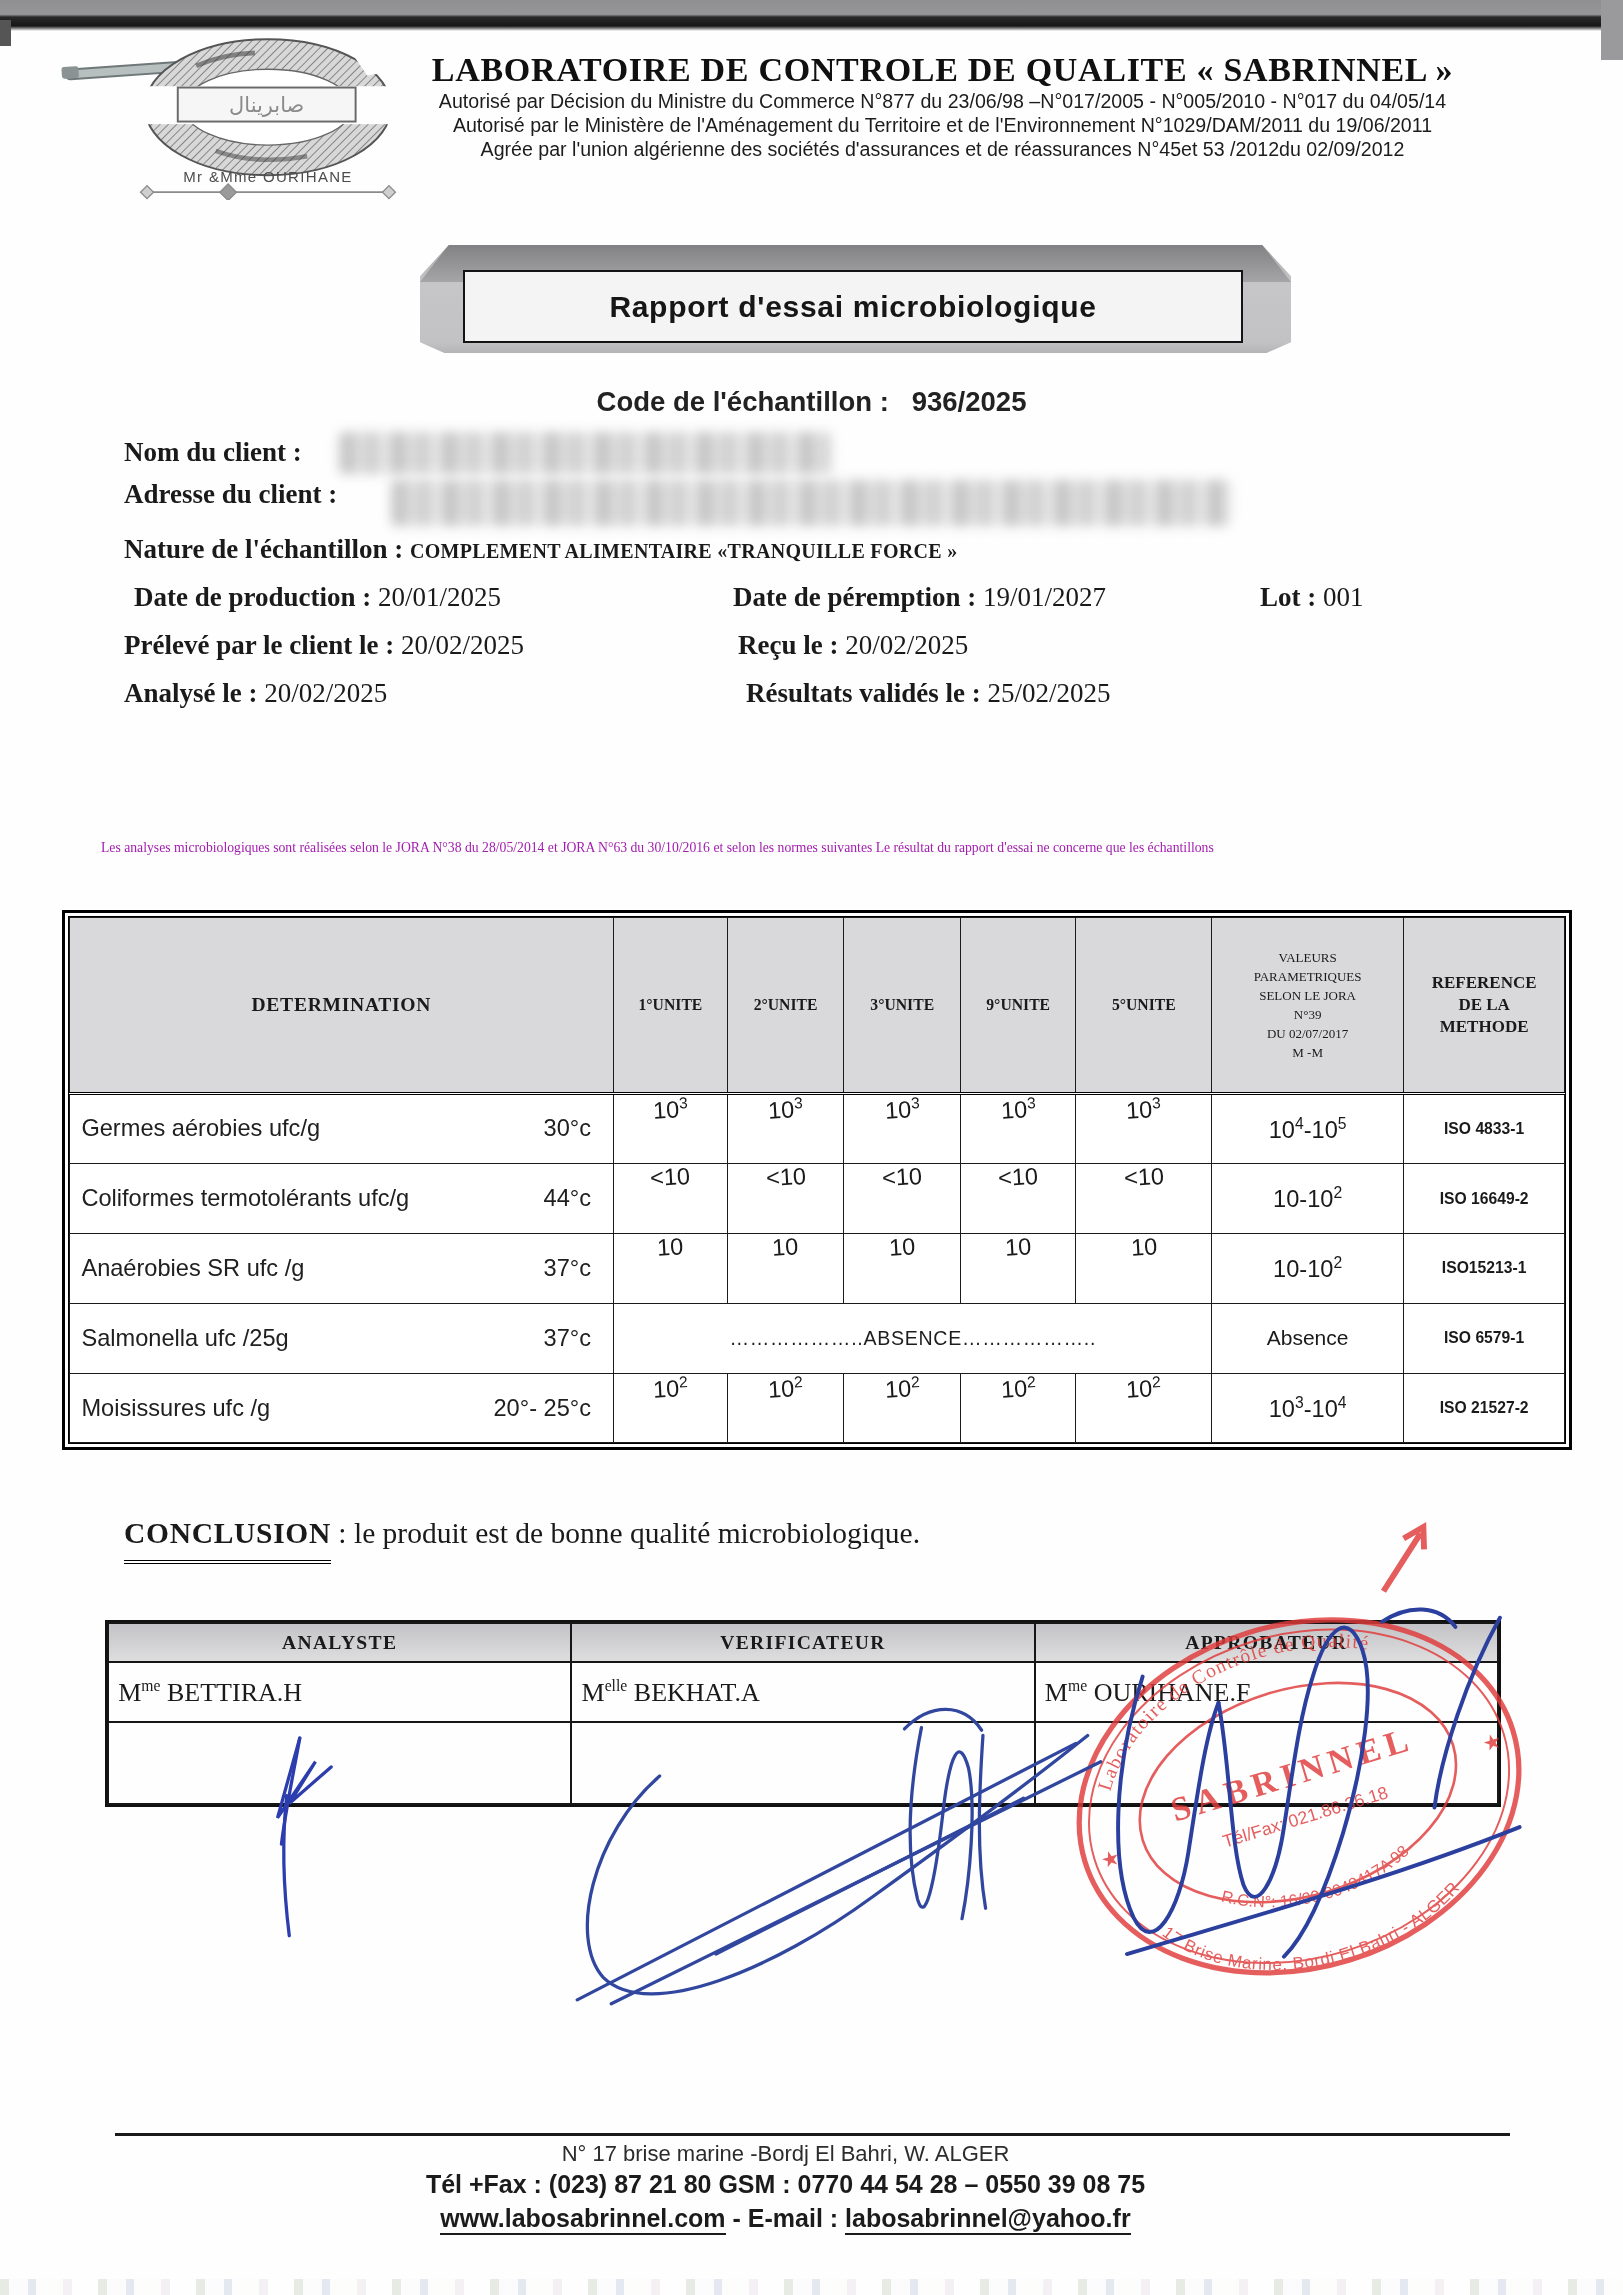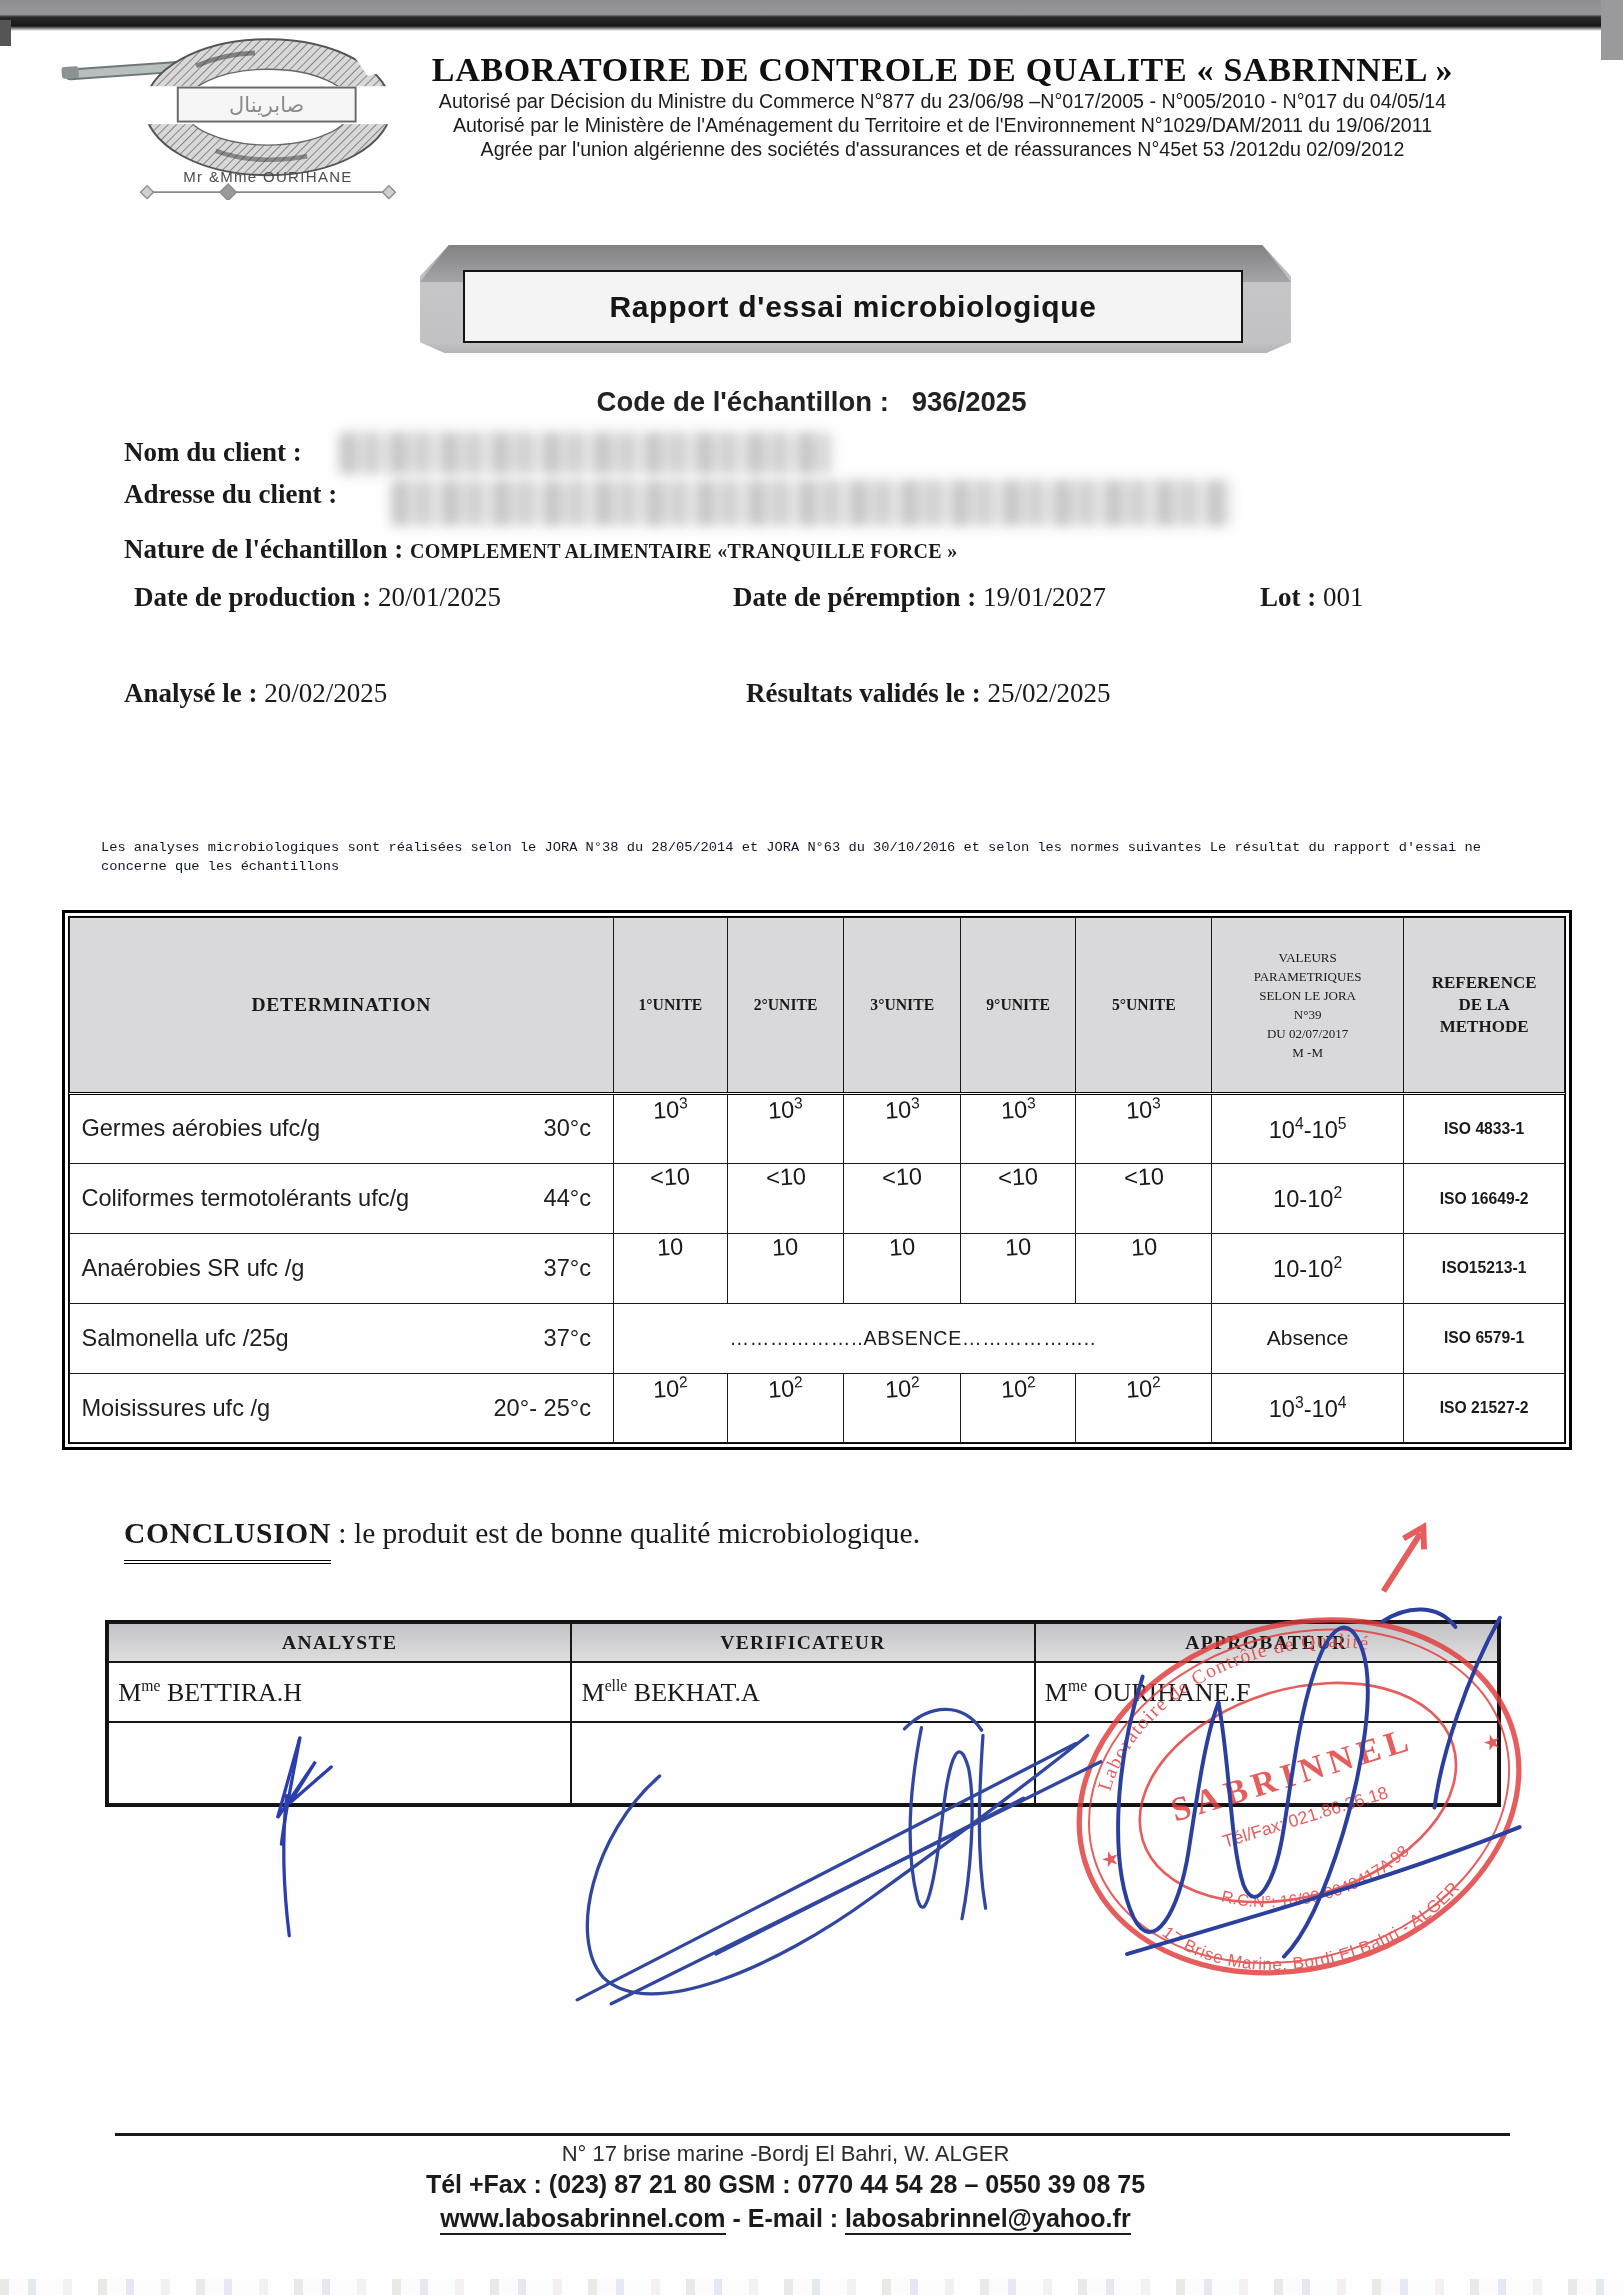--- a/index.html
+++ b/index.html
@@ -47,21 +47,21 @@
   .lbl{font-weight:bold;}
   .val{font-weight:normal;}
   .pos{position:absolute;white-space:nowrap;}
   #blur-name{left:339px;top:432px;width:492px;height:42px;}
   #blur-addr{left:391px;top:480px;width:840px;height:46px;}
   .blurred{background:repeating-linear-gradient(90deg,#b5b5b5 0 17px,#dcdcdc 17px 23.6px,#c2c2c2 23.6px 41px,#e4e4e4 41px 51px);
     filter:blur(5.9px);border-radius:5.2px;opacity:.75;}
   .nature-val{font-size:20px;font-weight:bold;letter-spacing:0.3px;}
 
   
-  #norms{left:101px;top:838px;width:1427px;font-size:13.7px;color:#0f172a;line-height:19px;font-family:Liberation Mono, monospace;}
+  #norms{left:101px;top:838px;width:1427px;font-size:13.7px;color:#a21caf;line-height:19px;}
 
   
   #tblwrap{left:62px;top:910px;width:1510px;height:540px;box-sizing:border-box;
     border:3.3px solid #000;padding:2.6px;background:#fff;}
   #tblinner{border:1.3px solid #000;width:100%;height:100%;box-sizing:border-box;}
   table.results{border-collapse:collapse;width:100%;height:100%;table-layout:fixed;}
   table.results th,table.results td{border:1.3px solid #1b1b1b;padding:0;overflow:hidden;}
   table.results thead th{background:#d9d9db;height:174px;vertical-align:middle;text-align:center;
     border-bottom:3.9px double #000;}
   th.h0{font-size:19.6px;font-weight:bold;letter-spacing:0.7px;}
@@ -193,20 +193,30 @@
     <span class="pos" style="left:733px;">
       <span class="lbl">Date de péremption :</span>
       <span class="val">19/01/2027</span>
     </span>
     <span class="pos" style="left:1260px;">
       <span class="lbl">Lot :</span>
       <span class="val">001</span>
     </span>
   </div>
 
+  <div class="abs info-line" style="top:630px;">
+    <span class="pos" style="left:124px;">
+      <span class="lbl">Prélevé par le client le :</span>
+      <span class="val">20/02/2025</span>
+    </span>
+    <span class="pos" style="left:738px;">
+      <span class="lbl">Reçu le :</span>
+      <span class="val">20/02/2025</span>
+    </span>
+  </div>
 
   <div class="abs info-line" style="top:678px;">
     <span class="pos" style="left:124px;">
       <span class="lbl">Analysé le :</span>
       <span class="val">20/02/2025</span>
     </span>
     <span class="pos" style="left:746px;">
       <span class="lbl">Résultats validés le :</span>
       <span class="val">25/02/2025</span>
     </span>

